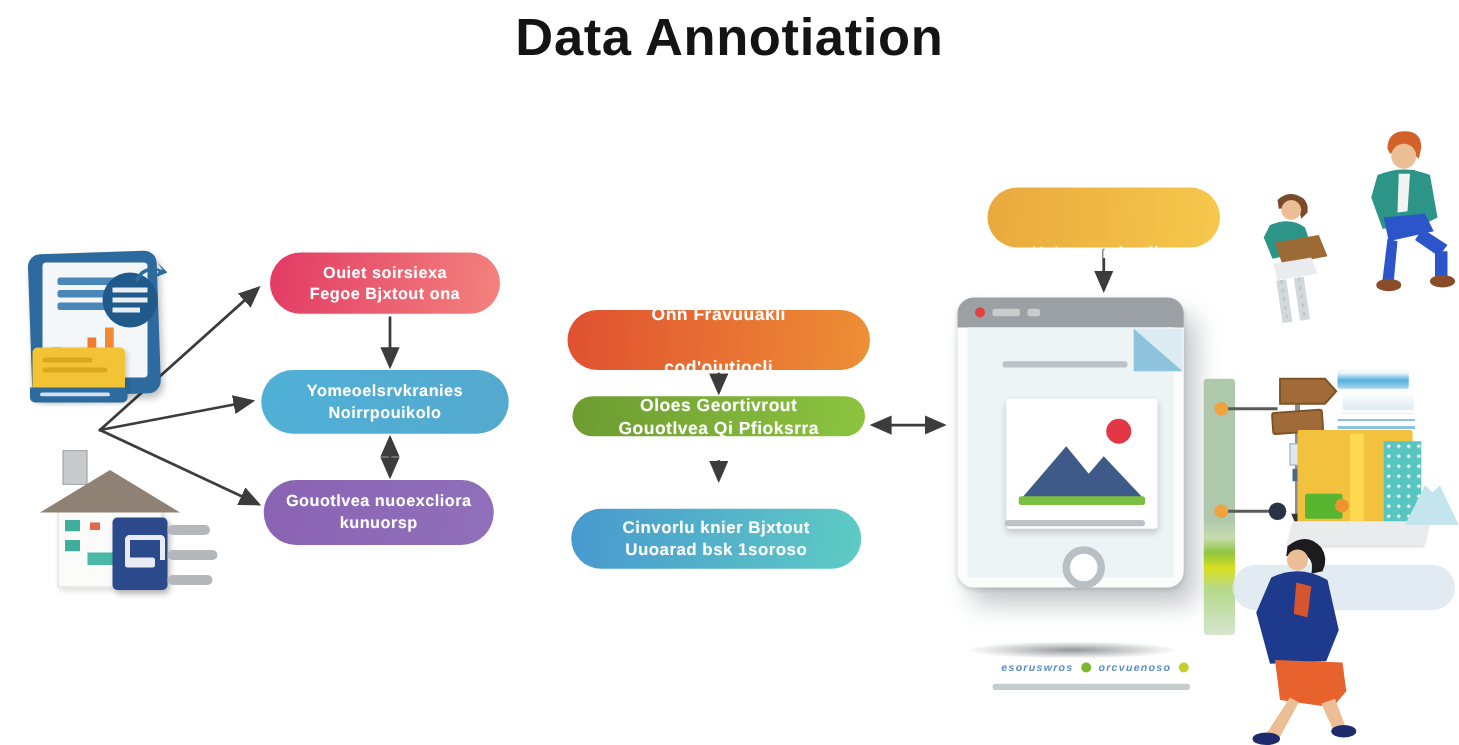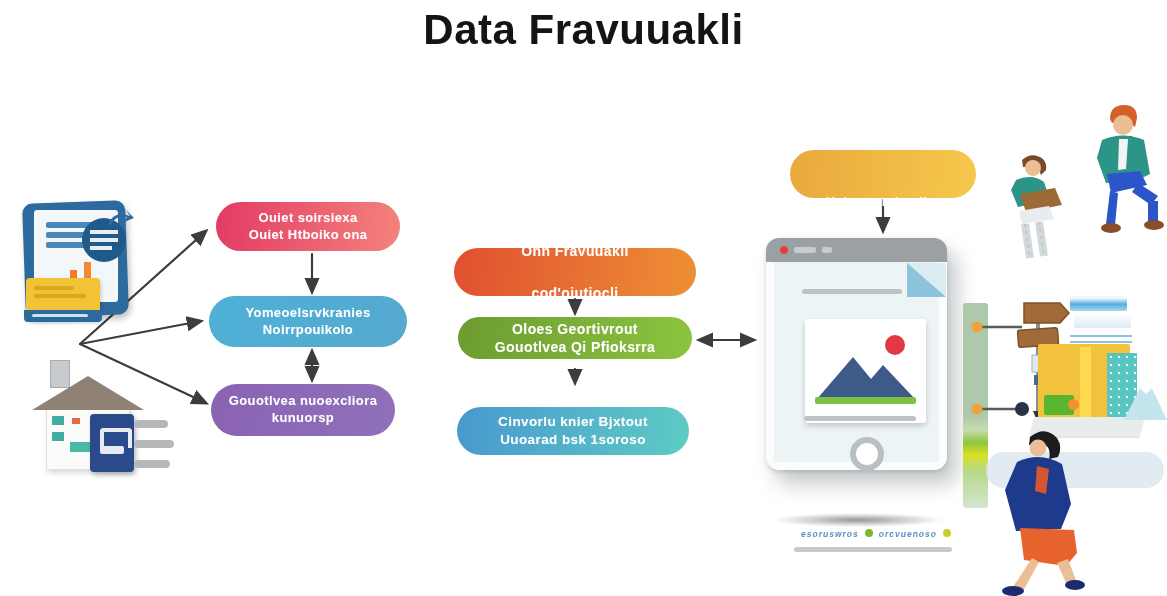--- a/index.html
+++ b/index.html
@@ -20,34 +20,34 @@
   .tablet{left:766px;top:238px;width:181px;height:232px;background:#fbfdfd;border-radius:13px;
           box-shadow:10px 14px 20px rgba(90,100,105,.35),0 2px 4px rgba(0,0,0,.15);}
   .tablet-bar{left:0;top:0;width:181px;height:24px;background:#9aa0a3;border-radius:13px 13px 0 0;}
   .tablet-body{left:8px;top:24px;width:165px;height:200px;background:#edf4f6;}
   .gline{background:#bcc2c5;border-radius:3px;}
   .img-card{left:31px;top:57px;width:121px;height:104px;background:#fff;border-radius:3px;box-shadow:0 3px 6px rgba(0,0,0,.18);}
   .home-btn{left:76px;top:175px;width:22px;height:22px;border:6px solid #b9bfc2;border-radius:50%;background:#fff;box-sizing:content-box;}
   .fold-light{left:133px;top:1px;width:39px;height:34px;background:#dcecf3;}
   .fold-dark{left:133px;top:1px;width:0;height:0;border-bottom:34px solid #8ec3dd;border-right:39px solid transparent;}
   .shadow-ell{background:radial-gradient(ellipse at center,rgba(60,65,70,.55),rgba(60,65,70,0) 70%);border-radius:50%;}
-  .cap-row{left:792px;top:529px;width:168px;display:flex;align-items:flex-start;justify-content:center;gap:6px;}
+  .cap-row{left:792px;top:529px;width:168px;display:flex;align-items:center;justify-content:center;gap:6px;}
   .cap-text{font-size:8.5px;font-weight:700;color:#5b8fc0;letter-spacing:1px;font-style:italic;}
   .dot{border-radius:50%;display:inline-block;}
   
   .sage-bar{left:963px;top:303px;width:25px;height:205px;border-radius:3px;
     background:linear-gradient(180deg,#aec8ab 0%,#aec8ab 55%,#c6dcae 62%,#8fc63f 68%,#d9e021 74%,#b5d98a 82%,#d5e5cf 100%);}
   .blue-strip-bg{background:#dde8ef;border-radius:20px;opacity:.85;}
 </style>
 </head>
 <body>
 
 <div class="canvas">
 
-  <div class="abs title">Data Fravuuakli</div>
+  <div class="abs title">Data Annotiation</div>
 
   <svg class="abs arrows" viewBox="0 0 1167 596">
     <defs>
       <marker id="ah" markerWidth="9" markerHeight="8" refX="6.5" refY="3.5" orient="auto-start-reverse">
         <path d="M0,0 L8,3.5 L0,7 z" fill="#3c3c3c"></path>
       </marker>
     </defs>
     <g stroke="#3c3c3c" stroke-width="2.2" fill="none" stroke-linecap="round">
       <line x1="80" y1="344" x2="206" y2="231" marker-end="url(#ah)"></line>
       <line x1="80" y1="344" x2="201" y2="321" marker-end="url(#ah)"></line>
@@ -97,36 +97,36 @@
     <div class="abs" style="left:68px;top:56px;width:44px;height:58px;background:#2b4a8c;border-radius:4px;box-shadow:2px 3px 5px rgba(0,0,0,.25);"></div>
     <div class="abs" style="left:78px;top:70px;width:24px;height:16px;border:4px solid #e8ecf2;border-bottom:none;border-radius:4px 4px 0 0;"></div>
     <div class="abs" style="left:78px;top:88px;width:24px;height:8px;background:#e8ecf2;border-radius:2px;"></div>
     <div class="abs" style="left:112px;top:62px;width:34px;height:8px;background:#b5b8ba;border-radius:4px;"></div>
     <div class="abs" style="left:112px;top:82px;width:40px;height:8px;background:#b5b8ba;border-radius:4px;"></div>
     <div class="abs" style="left:112px;top:102px;width:36px;height:8px;background:#b5b8ba;border-radius:4px;"></div>
   </div>
 
   <div class="abs pill pill-pink" style="left:216px;top:202px;width:184px;height:49px;">
     <span>Ouiet soirsiexa</span>
-    <span>Ouiet Htboiko ona</span>
+    <span>Fegoe Bjxtout ona</span>
   </div>
   <div class="abs pill pill-teal" style="left:209px;top:296px;width:198px;height:51px;">
     <span>Yomeoelsrvkranies</span>
     <span>Noirrpouikolo</span>
   </div>
   <div class="abs pill pill-purple" style="left:211px;top:384px;width:184px;height:52px;">
     <span>Gouotlvea nuoexcliora</span>
     <span>kunuorsp</span>
   </div>
 
   <div class="abs pill pill-orange" style="left:454px;top:248px;width:242px;height:48px;font-size:14px;">
     <span>Onn Fravuuakli</span>
     <span>cod'oiutiocli</span>
   </div>
-  <div class="abs pill pill-green" style="left:458px;top:317px;width:234px;height:42px;font-size:14px;">
+  <div class="abs pill pill-green" style="left:458px;top:317px;width:234px;height:32px;font-size:14px;">
     <span>Oloes Geortivrout</span>
     <span>Gouotlvea Qi Pfioksrra</span>
   </div>
   <div class="abs pill pill-midteal" style="left:457px;top:387px;width:232px;height:48px;font-size:13.5px;">
     <span>Cinvorlu knier Bjxtout</span>
     <span>Uuoarad bsk 1soroso</span>
   </div>
 
   <div class="abs pill pill-yellow" style="left:790px;top:150px;width:186px;height:48px;">
     <span>Oaan Ioirerrema</span>

